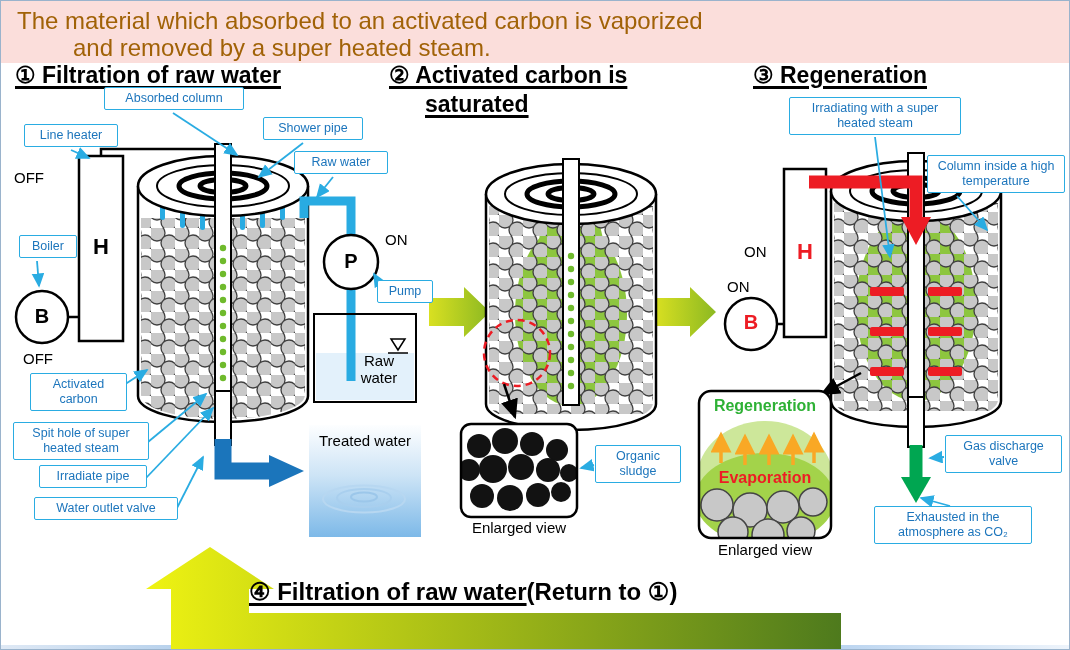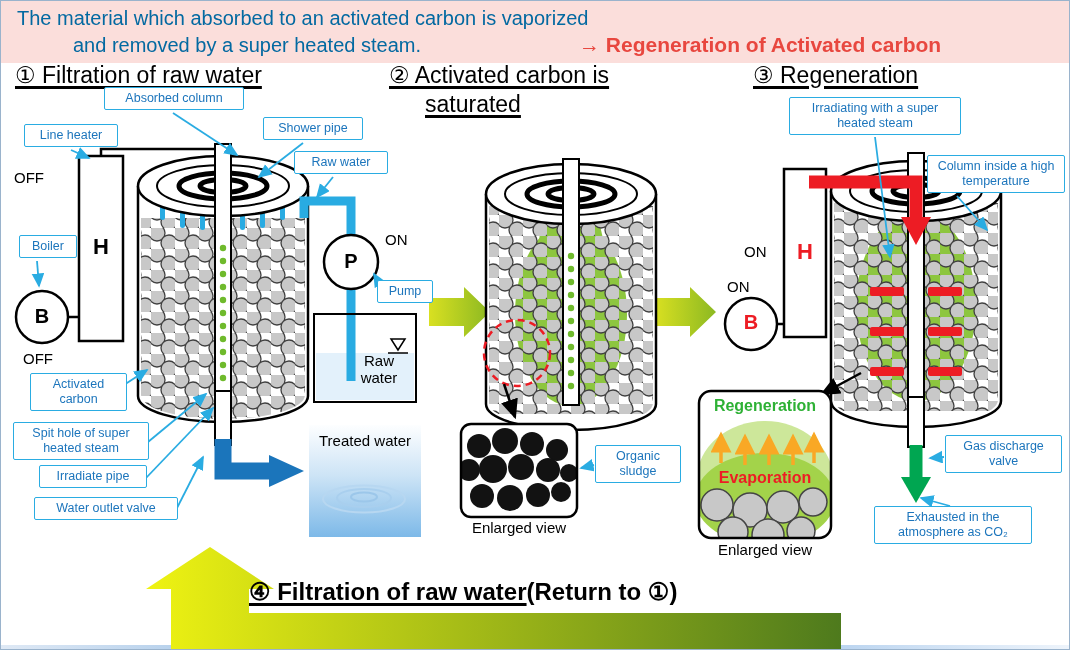--- a/index.html
+++ b/index.html
@@ -3,23 +3,23 @@
 <meta charset="utf-8">
 <style>
   * { margin:0; padding:0; box-sizing:border-box; }
   html,body { background:#e9e9e9; }
   body { font-family:"Liberation Sans",sans-serif; }
   #slide { position:relative; width:1070px; height:650px; background:#fff;
            border:1px solid #9ab3cc; overflow:hidden; }
   #slide svg { position:absolute; left:0; top:0; z-index:2; }
   .banner { position:absolute; left:0; top:0; width:1070px; height:62px;
             background:#fbdedb; z-index:1; }
-  .btxt { position:absolute; z-index:3; color:#0369a1; font-size:20px; white-space:nowrap; }
+  .btxt { position:absolute; z-index:3; color:#a16207; font-size:24px; white-space:nowrap; }
   .bhl  { position:absolute; z-index:3; color:#e8473f; font-size:21px; font-weight:bold; white-space:nowrap; }
-  .heading { position:absolute; z-index:3; font-size:23px; font-weight:normal; color:#000;
+  .heading { position:absolute; z-index:3; font-size:23px; font-weight:bold; color:#000;
              text-decoration:underline; text-decoration-thickness:2.5px; text-underline-offset:3px;
              white-space:nowrap; }
   .lbl { position:absolute; z-index:3; background:#fff; border:1.5px solid #2aace2;
          color:#1c75bc; font-size:12.5px; line-height:1.18; padding:3px 3px;
          text-align:center; border-radius:2px; }
   .t { position:absolute; z-index:3; color:#000; font-size:15px; white-space:normal; }
   .c { text-align:center; }
   .big { font-size:20px; font-weight:bold; }
   .huge { font-size:22px; font-weight:bold; }
   .red { color:#ed1c24; }
@@ -259,21 +259,20 @@
       <path d="M593 464 L580 467" marker-end="url(#mblue)"></path>
       <path d="M874 136 L889 256" marker-end="url(#mblue)"></path>
       <path d="M956 195 L986 229" marker-end="url(#mblue)"></path>
       <path d="M943 456 L929 457" marker-end="url(#mblue)"></path>
       <path d="M949 505 L920 497" marker-end="url(#mblue)"></path>
     </g>
   </svg>
 
   <div class="btxt" style="left:16px;top:6px">The material which absorbed to an activated carbon is vaporized</div>
   <div class="btxt" style="left:72px;top:33px">and removed by a super heated steam.</div>
-  <div class="bhl" style="left:578px;top:32px">→ Regeneration of Activated carbon</div>
 
   <div class="heading" style="left:14px;top:61px">① Filtration of raw water</div>
   <div class="heading" style="left:388px;top:61px">② Activated carbon is</div>
   <div class="heading" style="left:424px;top:90px">saturated</div>
   <div class="heading" style="left:752px;top:61px">③ Regeneration</div>
 
   <div class="lbl" style="left:103px;top:86px;width:140px">Absorbed column</div>
   <div class="lbl" style="left:23px;top:123px;width:94px">Line heater</div>
   <div class="lbl" style="left:262px;top:116px;width:100px">Shower pipe</div>
   <div class="lbl" style="left:293px;top:150px;width:94px">Raw water</div>

